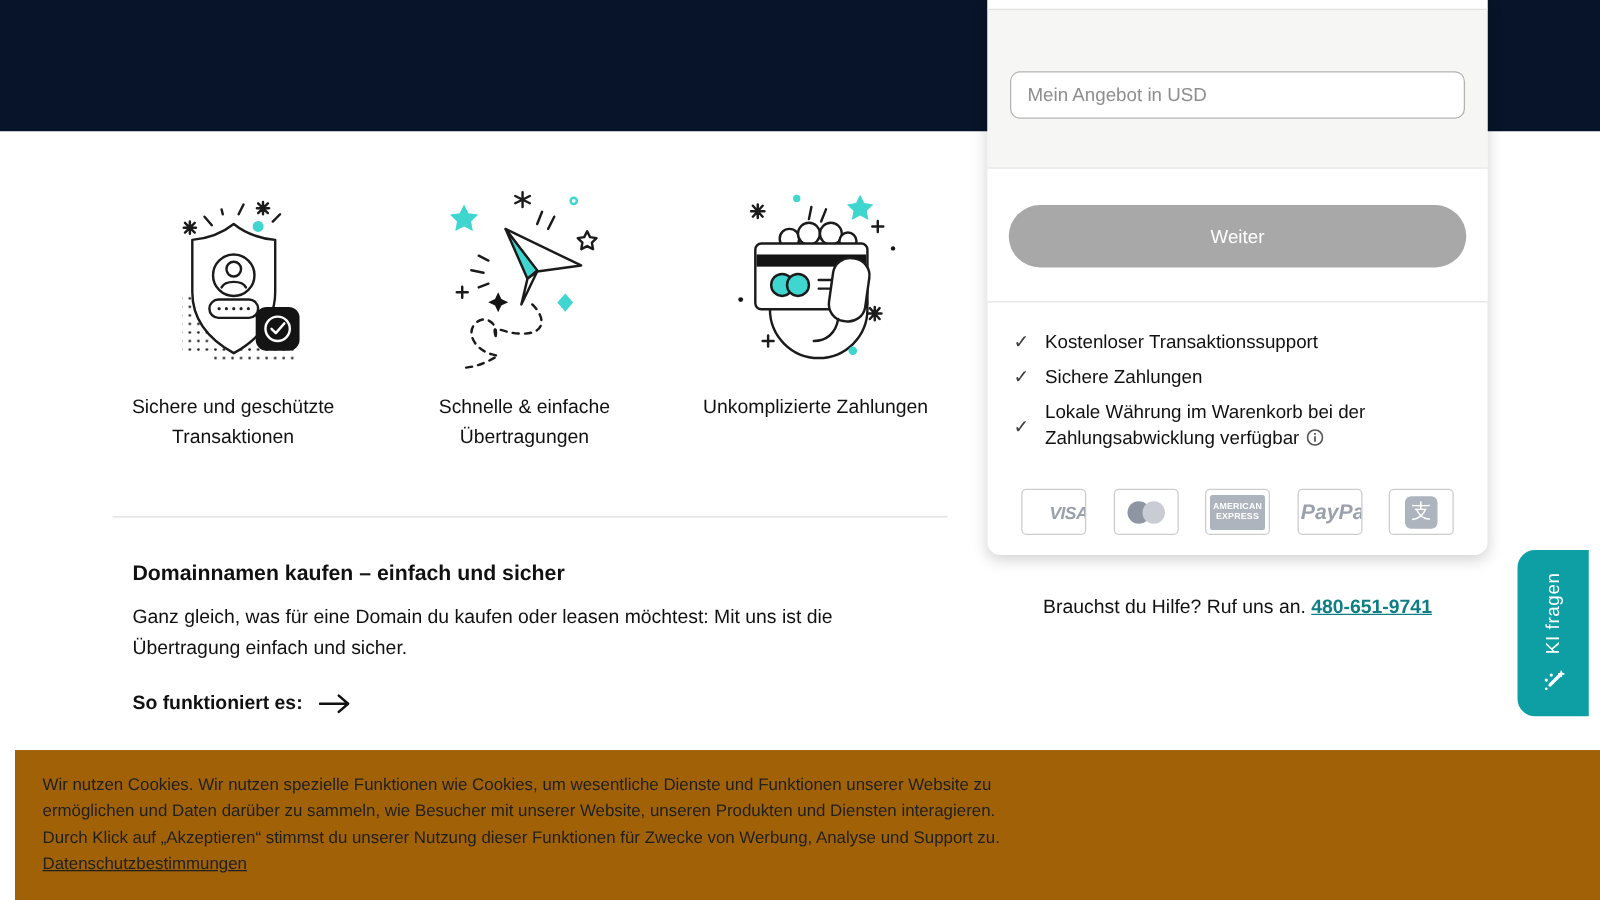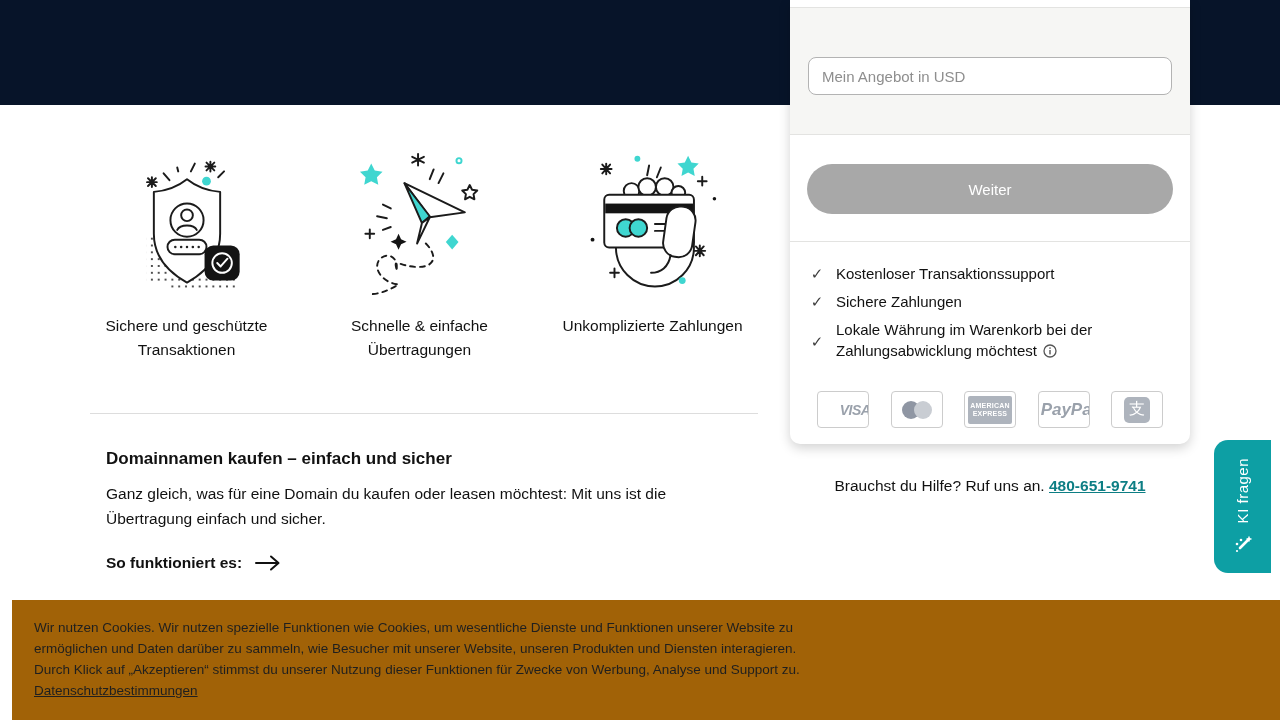--- a/index.html
+++ b/index.html
@@ -194,21 +194,21 @@
       <div class="benefit-row">
         <span class="benefit-check">✓</span>
         <span class="benefit-text">Kostenloser Transaktionssupport</span>
       </div>
       <div class="benefit-row">
         <span class="benefit-check">✓</span>
         <span class="benefit-text">Sichere Zahlungen</span>
       </div>
       <div class="benefit-row">
         <span class="benefit-check">✓</span>
-        <span class="benefit-text"><span>Lokale Währung im Warenkorb bei der Zahlungsabwicklung möchtest</span><span class="info-icon"><svg width="14" height="14" viewBox="0 0 14 14">
+        <span class="benefit-text"><span>Lokale Währung im Warenkorb bei der Zahlungsabwicklung verfügbar</span><span class="info-icon"><svg width="14" height="14" viewBox="0 0 14 14">
                 <circle cx="7" cy="7" r="6" fill="none" stroke="#555" stroke-width="1.3"></circle>
                 <rect x="6.3" y="6" width="1.4" height="4.4" fill="#555"></rect>
                 <rect x="6.3" y="3.4" width="1.4" height="1.4" fill="#555"></rect>
               </svg></span></span>
       </div>
     </div>
 
     <div class="panel-payments">
       <div class="pay-box">
         <span class="visa-text">VISA</span>

